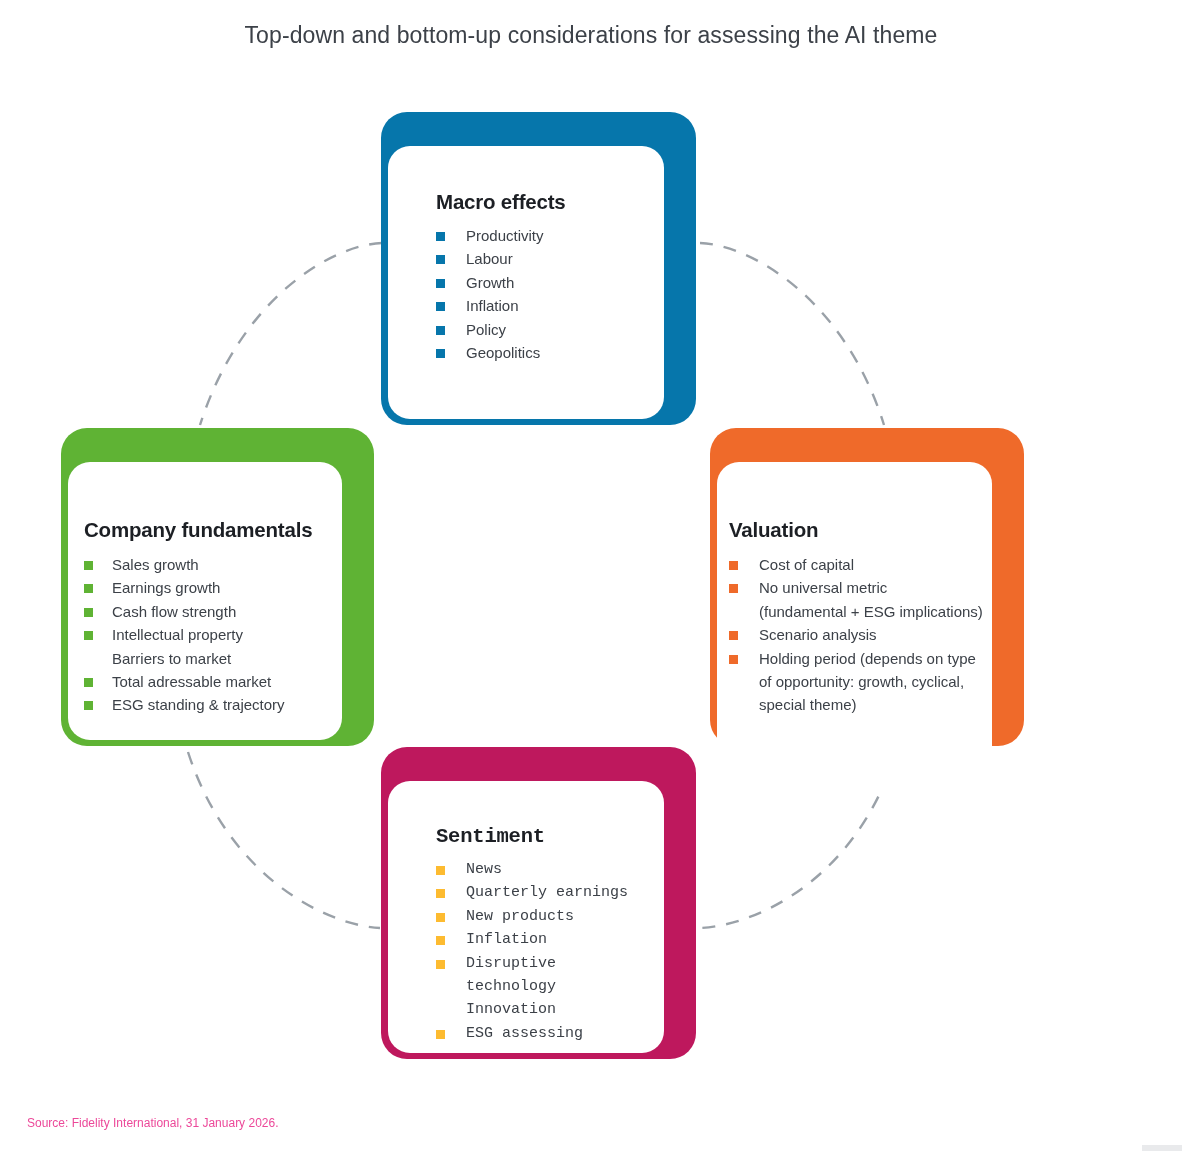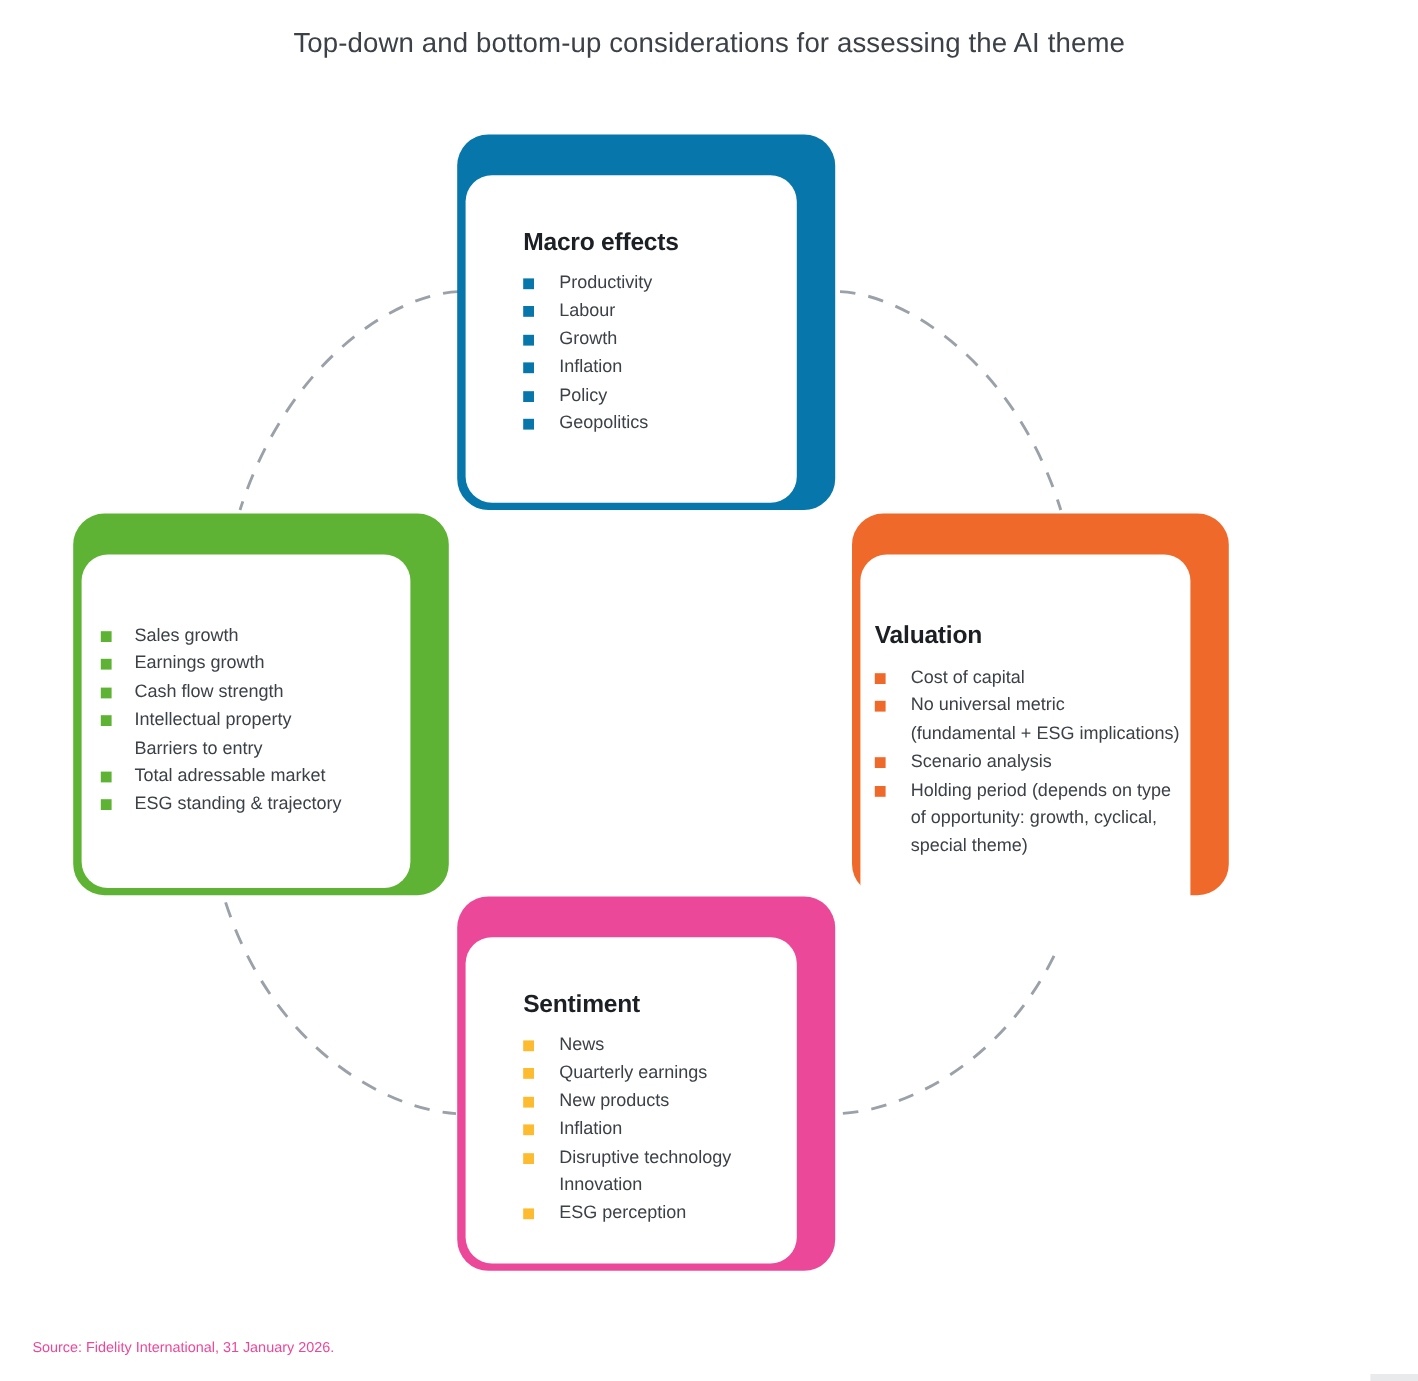--- a/index.html
+++ b/index.html
@@ -115,21 +115,22 @@
   }
   #node-valuation .card { width: 275px; height: 328px; }
   #node-valuation .card-inner { left: 12px; top: 56px; width: 260px; }
   #node-valuation .node-title { margin-bottom: 11px; }
   #node-valuation .bullets li { padding-left: 30px; }
   #node-valuation .sq { background: #ef6a2a; }
 
   
   #node-sentiment {
     left: 381px; top: 747px; width: 315px; height: 312px;
-    background: #ec4899;
+    background: #be185d;
+    font-family: Liberation Mono, monospace;
   }
   #node-sentiment .card { width: 276px; height: 272px; }
   #node-sentiment .card-inner { left: 48px; top: 44px; }
   #node-sentiment .sq { background: #fdbb30; }
 
   
   .source-note {
     position: absolute;
     left: 27px;
     top: 1116px;
@@ -173,26 +174,27 @@
         <li><span class="sq"></span><span>Policy</span></li>
         <li><span class="sq"></span><span>Geopolitics</span></li>
       </ul>
     </div>
   </div>
 </div>
 
 <div class="node" id="node-company">
   <div class="card">
     <div class="card-inner">
+      <div class="node-title">Company fundamentals</div>
       <ul class="bullets">
         <li><span class="sq"></span><span>Sales growth</span></li>
         <li><span class="sq"></span><span>Earnings growth</span></li>
         <li><span class="sq"></span><span>Cash flow strength</span></li>
         <li><span class="sq"></span><span>Intellectual property</span></li>
-        <li class="nomark"><span>Barriers to entry</span></li>
+        <li class="nomark"><span>Barriers to market</span></li>
         <li><span class="sq"></span><span>Total adressable market</span></li>
         <li><span class="sq"></span><span>ESG standing &amp; trajectory</span></li>
       </ul>
     </div>
   </div>
 </div>
 
 <div class="node" id="node-valuation">
   <div class="card">
     <div class="card-inner">
@@ -214,21 +216,21 @@
   <div class="card">
     <div class="card-inner">
       <div class="node-title">Sentiment</div>
       <ul class="bullets">
         <li><span class="sq"></span><span>News</span></li>
         <li><span class="sq"></span><span>Quarterly earnings</span></li>
         <li><span class="sq"></span><span>New products</span></li>
         <li><span class="sq"></span><span>Inflation</span></li>
         <li><span class="sq"></span><span>Disruptive technology</span></li>
         <li class="nomark"><span>Innovation</span></li>
-        <li><span class="sq"></span><span>ESG perception</span></li>
+        <li><span class="sq"></span><span>ESG assessing</span></li>
       </ul>
     </div>
   </div>
 </div>
 
 <div class="source-note">Source: Fidelity International, 31 January 2026.</div>
 
 <div class="corner-artifact"></div>
 
 </body></html>

